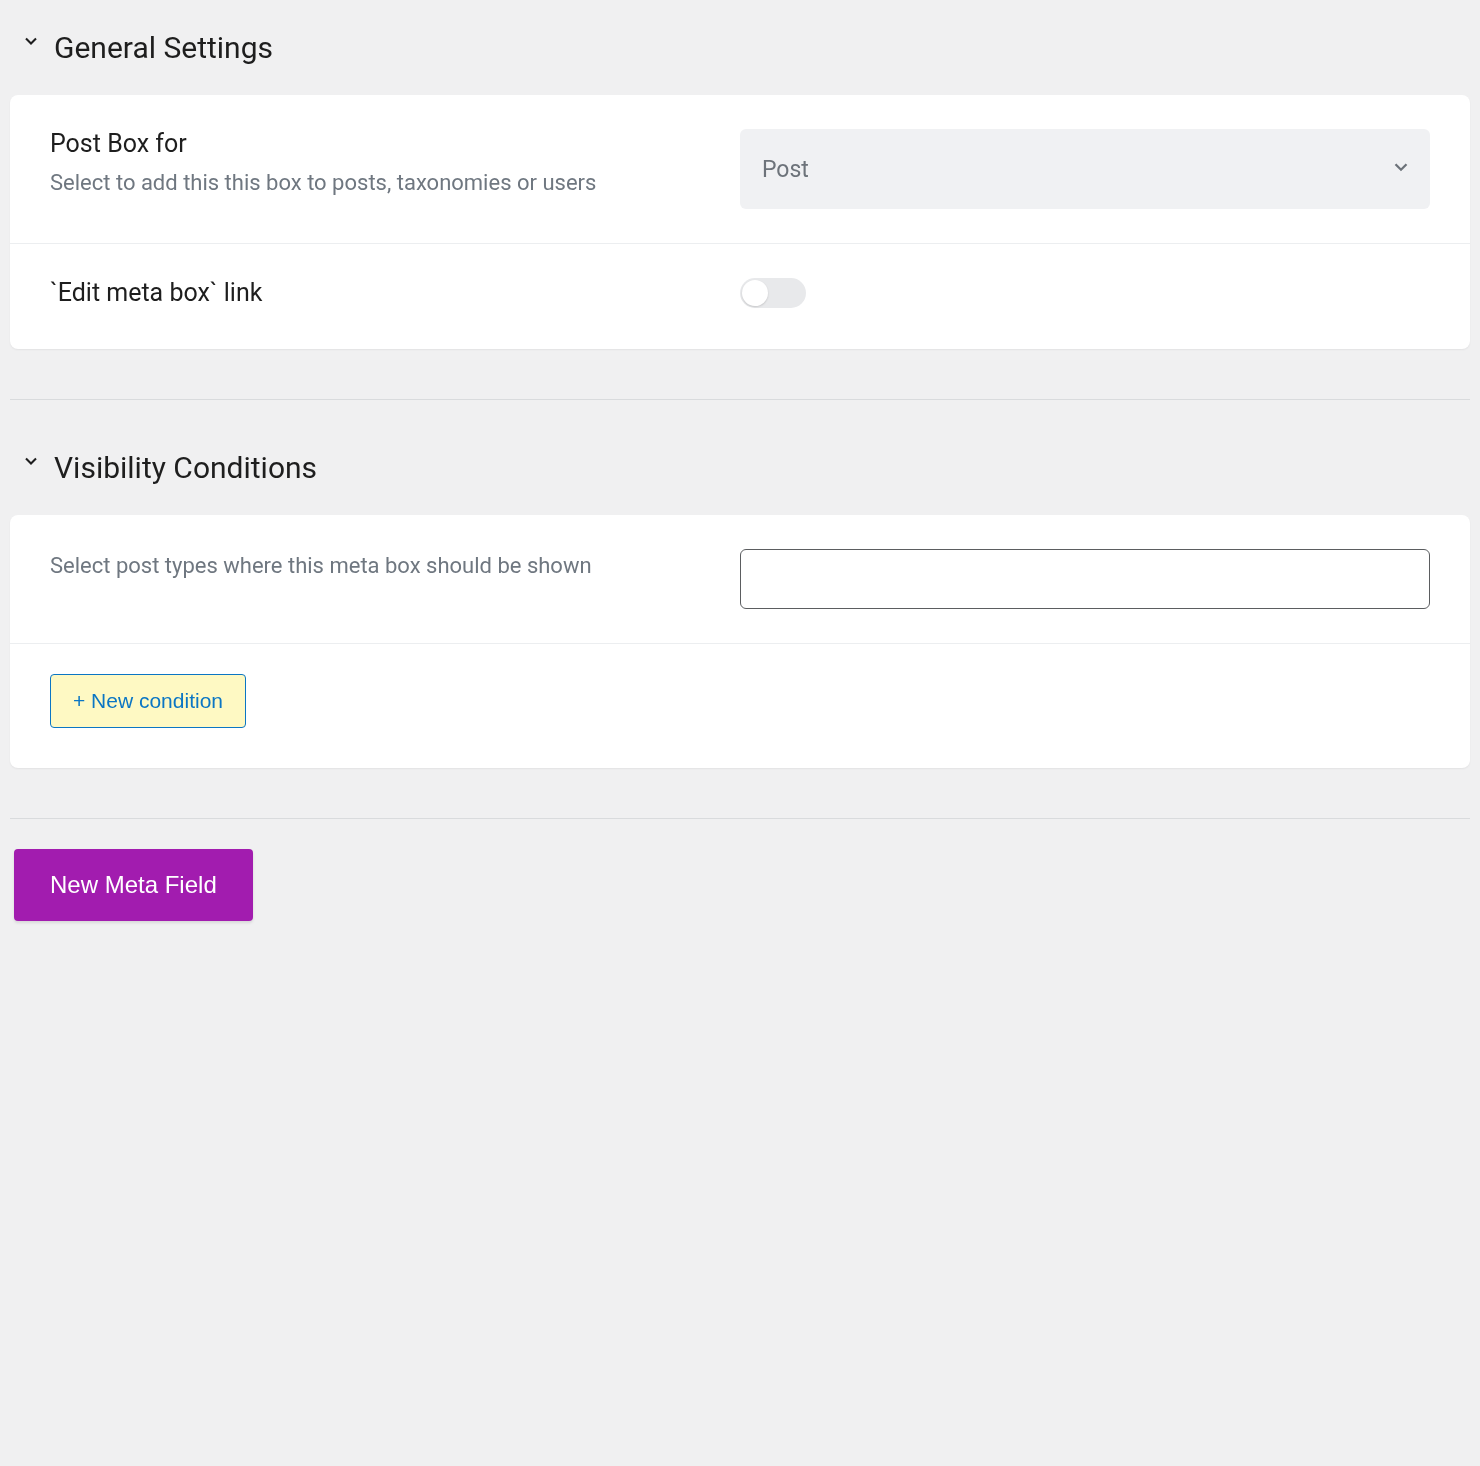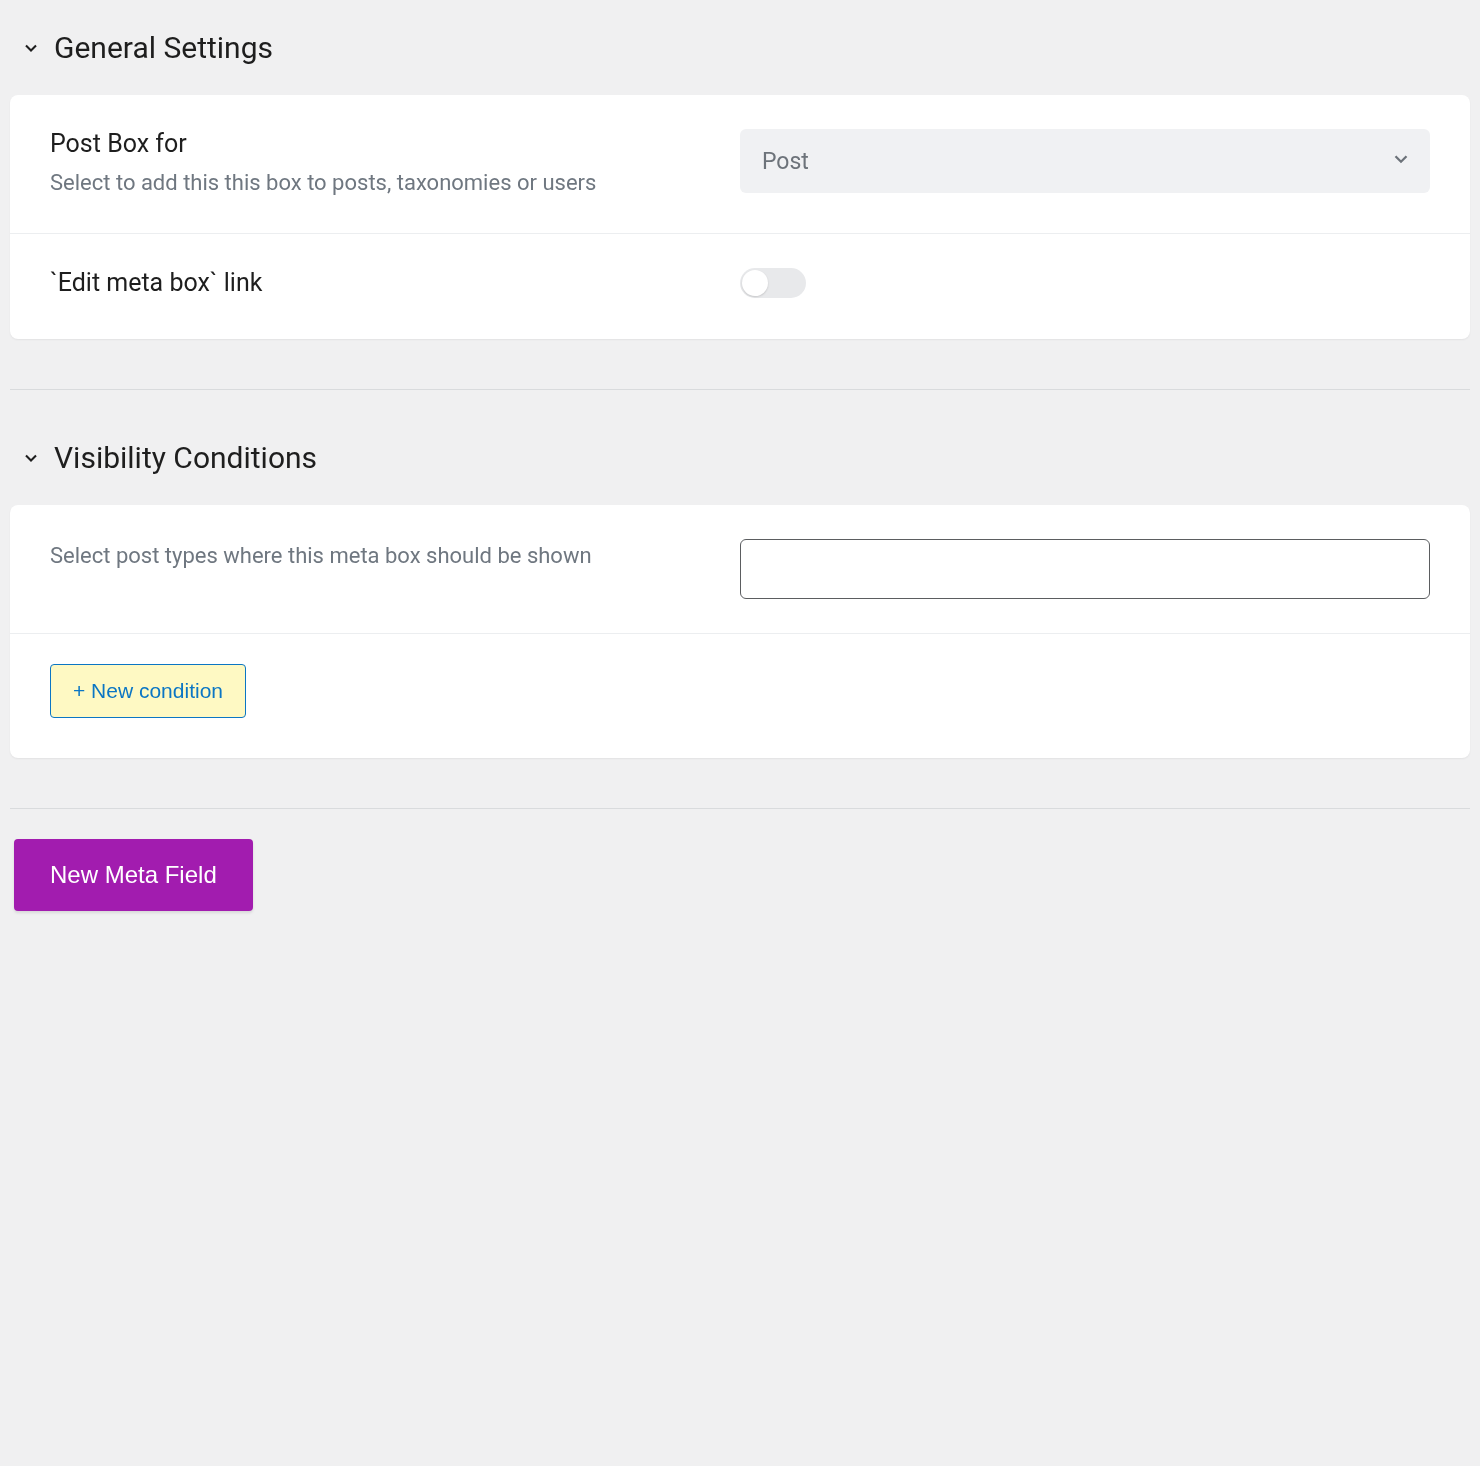--- a/index.html
+++ b/index.html
@@ -8,21 +8,20 @@
     background: #f0f0f1;
     color: #1e1e1e;
     padding: 10px;
     width: 1480px;
   }
   .section {
     margin-bottom: 50px;
   }
   .section-header {
     display: flex;
-    align-items: center;
     gap: 12px;
     padding: 20px 10px 30px 10px;
     cursor: pointer;
   }
   .section-header .chev {
     width: 22px;
     height: 22px;
     display: inline-flex;
     align-items: center;
     justify-content: center;
@@ -71,21 +70,21 @@
     padding: 0 16px;
     font-size: 22px;
     background: #fff;
   }
   .select-wrap {
     position: relative;
     width: 100%;
   }
   .select {
     width: 100%;
-    height: 64px;
+    height: 80px;
     background: #f0f1f3;
     border: none;
     border-radius: 6px;
     padding: 0 54px 0 22px;
     font-size: 23px;
     color: #6d737a;
     appearance: none;
     cursor: pointer;
     display: flex;
     align-items: center;

